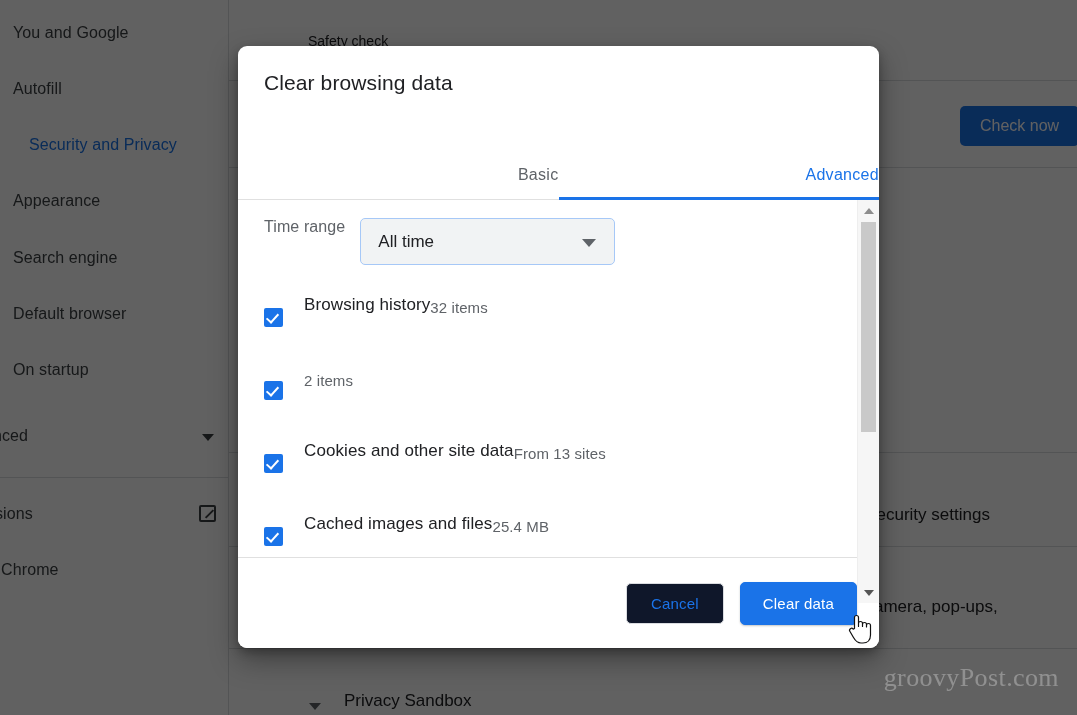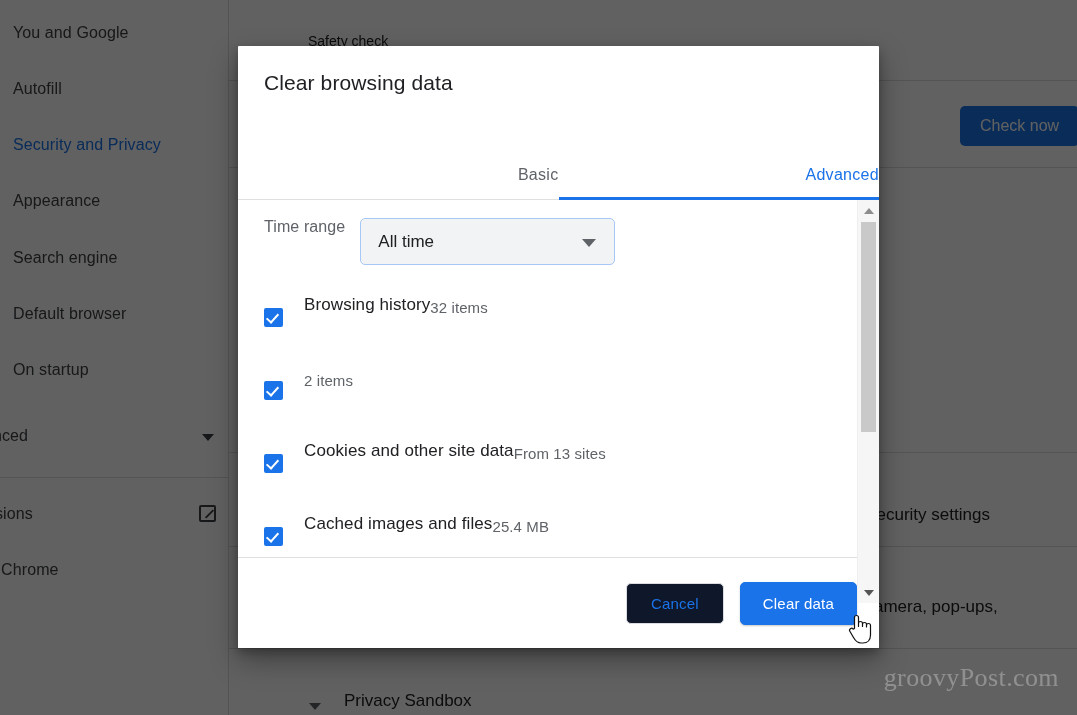--- a/index.html
+++ b/index.html
@@ -38,21 +38,21 @@
     border-right: 1px solid #dadce0;
   }
   .bg-nav-item {
     position: absolute;
     left: 13px;
     font-size: 16px;
     color: #3c4043;
     white-space: nowrap;
     letter-spacing: .1px;
   }
-  .bg-nav-item.active { color: #1a73e8; font-weight: 500; }
+  .bg-nav-item.active { color: #1a73e8; font-weight: 500; margin-left: 16px; }
   .bg-sep {
     position: absolute;
     left: 0;
     width: 228px;
     height: 1px;
     background: #dadce0;
   }
   .bg-chevron {
     position: absolute;
     width: 0; height: 0;
@@ -138,21 +138,21 @@
   }
 
   
   #dialog {
     position: absolute;
     left: 238px;
     top: 46px;
     width: 641px;
     height: 602px;
     background: #ffffff;
-    border-radius: 1px;
+    border-radius: 9px;
     z-index: 70;
     box-shadow: 0 12px 28px rgba(0,0,0,.35), 0 4px 10px rgba(0,0,0,.25);
     overflow: hidden;
     display: flex;
     flex-direction: column;
   }
 
   .dlg-title {
     position: absolute;
     left: 26px;

